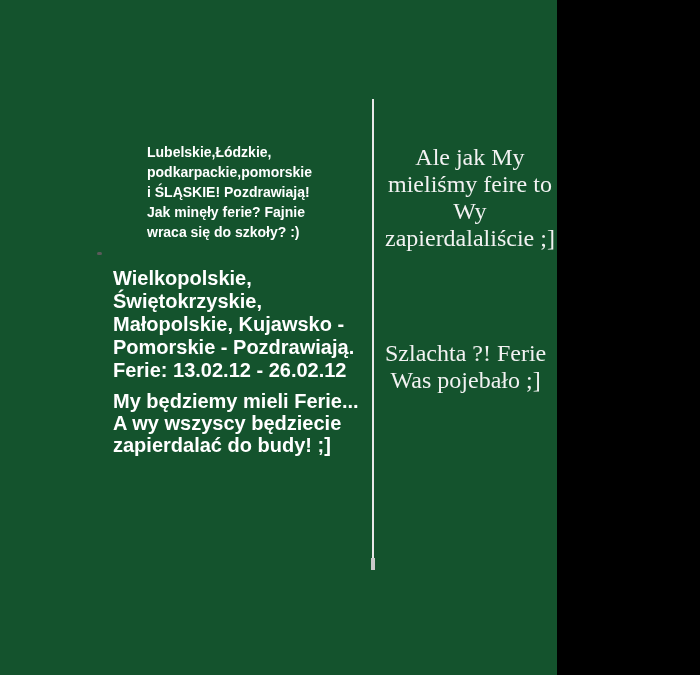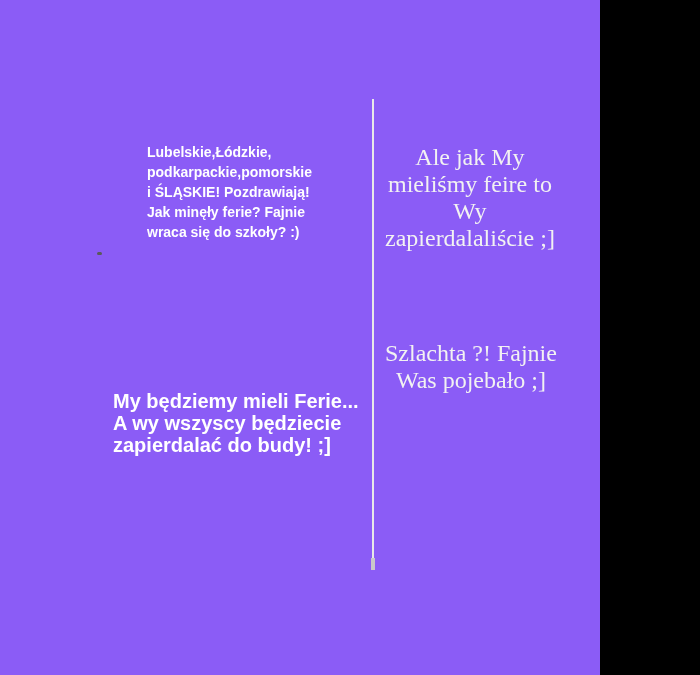--- a/index.html
+++ b/index.html
@@ -2,23 +2,23 @@
 <html><head>
 <meta charset="utf-8">
 <style>
   html, body {
     margin: 0;
     padding: 0;
     background: #000;
   }
   .canvas {
     position: relative;
-    width: 600px;
+    width: 557px;
     height: 675px;
-    background: #8b5cf6;
+    background: #14532d;
     overflow: hidden;
     font-family: "Liberation Sans", sans-serif;
   }
   .txt {
     position: absolute;
     white-space: pre-line;
     margin: 0;
   }
   .left-small {
     left: 147px;
@@ -91,31 +91,36 @@
 <div class="canvas">
 
   <div class="txt left-small">Lubelskie,Łódzkie,
 podkarpackie,pomorskie
 i ŚLĄSKIE! Pozdrawiają!
 Jak minęły ferie? Fajnie
 wraca się do szkoły? :)</div>
 
   <div class="artifact-dot"></div>
 
+  <div class="txt left-big lb2">Wielkopolskie,
+Świętokrzyskie,
+Małopolskie, Kujawsko -
+Pomorskie - Pozdrawiają.
+Ferie: 13.02.12 - 26.02.12</div>
 
   <div class="txt left-big lb3">My będziemy mieli Ferie...
 A wy wszyscy będziecie
 zapierdalać do budy! ;]</div>
 
 
   <div class="divider"></div>
   <div class="divider-tip"></div>
 
   <div class="txt right-serif rb1">Ale jak My
 mieliśmy feire to
 Wy
 zapierdalaliście ;]</div>
 
-  <div class="txt right-serif rb2">Szlachta ?! Fajnie
+  <div class="txt right-serif rb2">Szlachta ?! Ferie
 Was pojebało ;]</div>
 
 
 </div>
 
 </body></html>

